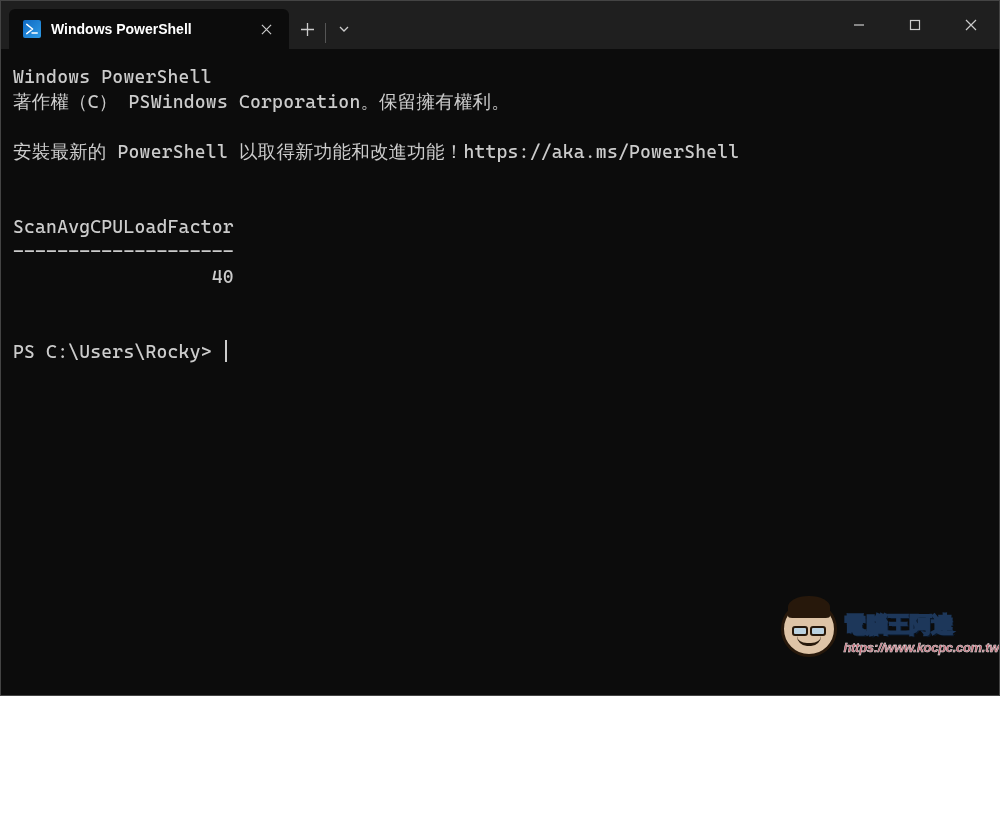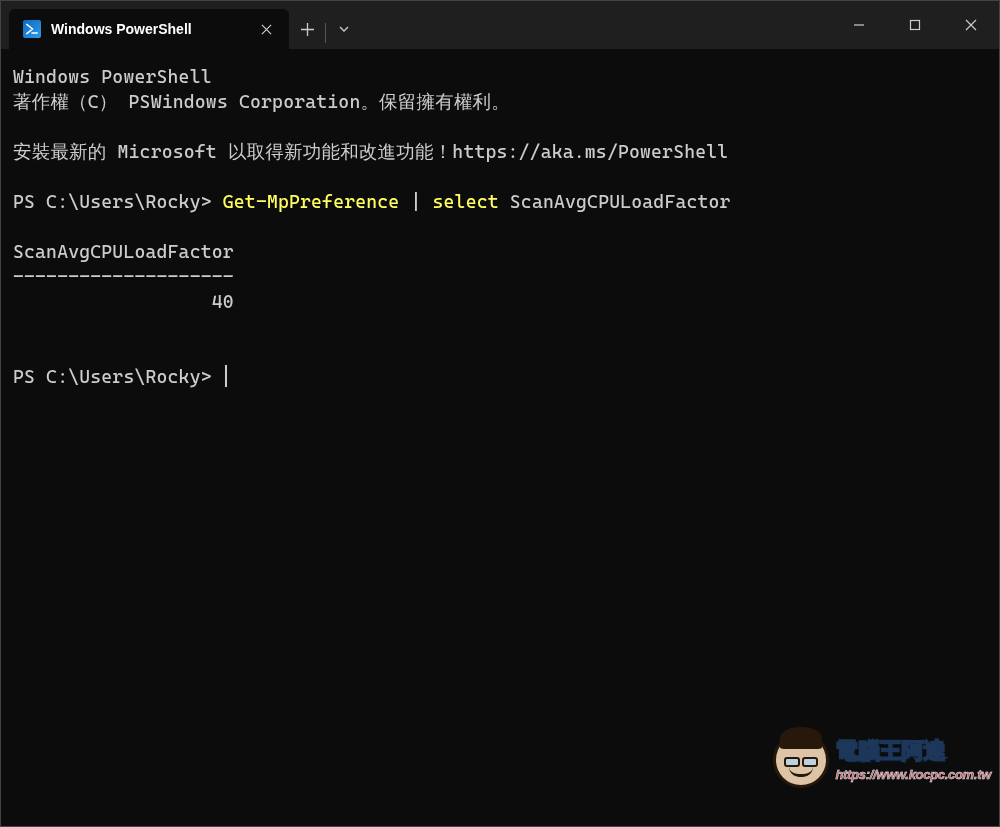--- a/index.html
+++ b/index.html
@@ -5,21 +5,21 @@
     * { margin: 0; padding: 0; box-sizing: border-box; }
     body {
       width: 1000px;
       height: 827px;
       background: #ffffff;
       font-family: 'Cascadia Mono', 'Consolas', monospace;
       overflow: hidden;
     }
     .window {
       width: 1000px;
-      height: 827px;
+      height: 696px;
       background: #0c0c0c;
       display: flex;
       flex-direction: column;
       border: 1px solid #444;
     }
     .titlebar {
       height: 48px;
       background: #1f1f1f;
       display: flex;
       align-items: stretch;
@@ -129,24 +129,24 @@
       height: 22px;
       background: #cccccc;
       vertical-align: text-bottom;
       margin-left: 2px;
     }
     .header-col { color: #cccccc; }
     .header-sep { color: #cccccc; }
     .value-line { text-align: left; color: #cccccc; }
     .watermark {
       position: absolute;
-      right: 8px;
+      right: 0;
       bottom: 38px;
       display: flex;
-      align-items: center;
+      align-items: flex-end;
       gap: 6px;
       opacity: 0.9;
     }
     .wm-face {
       width: 56px;
       height: 56px;
       border-radius: 50%;
       background: #f5d9b8;
       border: 3px solid #2a1a0b;
       position: relative;
@@ -253,23 +253,22 @@
             <path d="M1 1 L11 11 M11 1 L1 11" stroke="currentColor" stroke-width="1.2"></path>
           </svg>
       </div>
     </div>
   </div>
 
   <div class="terminal-body">
     <div class="line">Windows PowerShell</div>
     <div class="line">著作權（C） PSWindows Corporation。保留擁有權利。</div>
     <div class="line"> </div>
-    <div class="line"><span>安裝最新的 Microsoft 以取得新功能和改進功能！</span><span>https://aka.ms/PowerShell</span></div>
-    <div class="line"> </div>
-    <div class="line"><span class="prompt">PS C:\Users\Rocky&gt; </span><span class="cmdlet">Get-MpPreference</span><span class="operator"> | </span><span class="keyword">select</span><span class="arg"> ScanAvgCPULoadFactor</span></div>
+    <div class="line"><span>安裝最新的 PowerShell 以取得新功能和改進功能！</span><span>https://aka.ms/PowerShell</span></div>
+    <div class="line"> </div>
     <div class="line"> </div>
     <div class="line header-col">ScanAvgCPULoadFactor</div>
     <div class="line header-sep">--------------------</div>
     <div class="line value-line">                  40</div>
     <div class="line"> </div>
     <div class="line"> </div>
     <div class="line"><span class="prompt">PS C:\Users\Rocky&gt; </span><span class="cursor"></span></div>
 
     <div class="watermark">
       <div class="wm-face">

